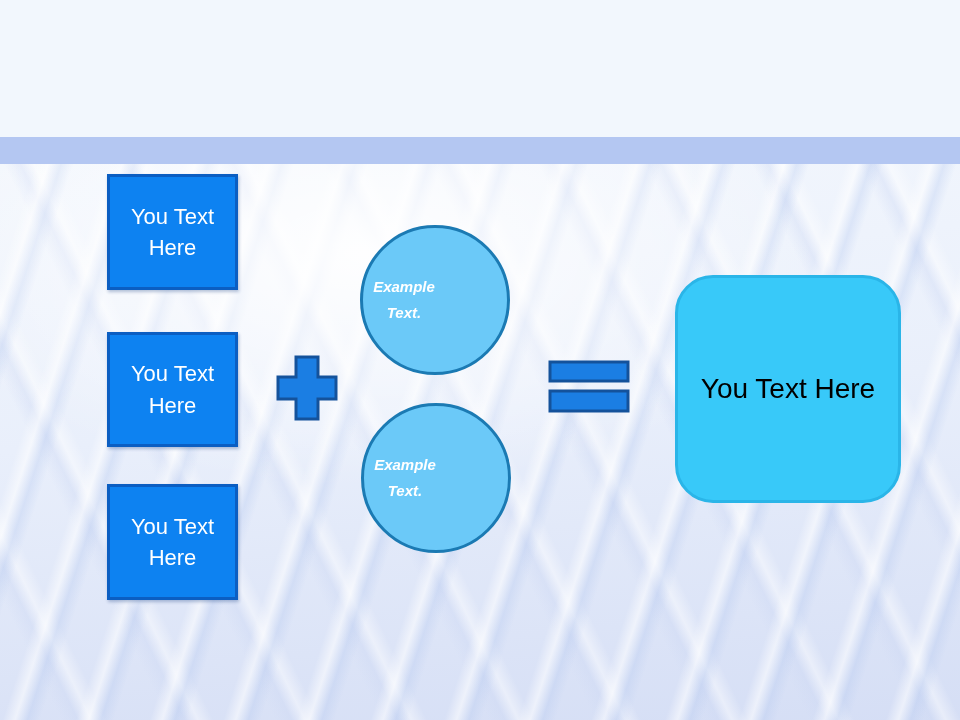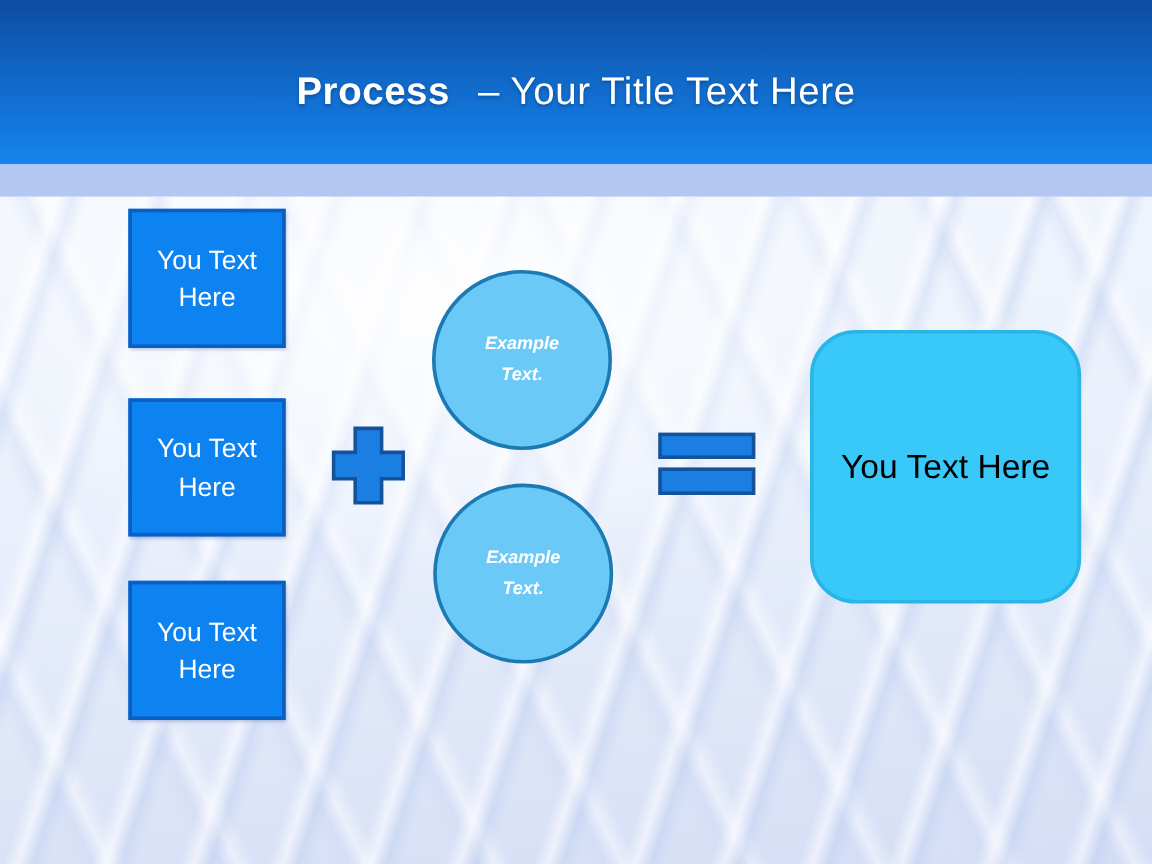--- a/index.html
+++ b/index.html
@@ -56,46 +56,40 @@
 
   
   .op{position:absolute;line-height:0;}
   .op-plus{left:276px;top:355px;}
   .op-equals{left:548px;top:360px;}
 
   
   .circle{
     position:absolute;width:150px;height:150px;border-radius:50%;box-sizing:border-box;
     background:#6bc9f8;border:3px solid #1b7ab3;
-    display:flex;align-items:center;justify-content:center;text-align:center;
+    display:flex;align-items:center;justify-content:flex-start;text-align:center;
     color:#ffffff;font-weight:700;font-style:italic;font-size:15px;line-height:1.75;
   }
   .circle span{display:block;width:82px;}
   .circle-1{left:360px;top:225px;}
   .circle-2{left:361px;top:403px;}
 
   
   .result-box{
     position:absolute;left:675px;top:275px;width:226px;height:228px;box-sizing:border-box;
     background:#38c9f9;border:3px solid #2ab5e8;border-radius:38px;
     display:flex;align-items:center;justify-content:center;text-align:center;
     color:#000000;font-size:28px;
   }
 </style>
 </head>
 <body>
 
 <div class="slide">
 
-  <div class="header">
-    <div class="title">
-      <span class="t-bold">Process</span>
-      <span class="t-reg">– Your Title Text Here</span>
-    </div>
-  </div>
 
   <div class="band"></div>
 
   <div class="body-bg"></div>
 
   <div class="left-box box-1">
     <span>You Text Here</span>
   </div>
   <div class="left-box box-2">
     <span>You Text Here</span>

